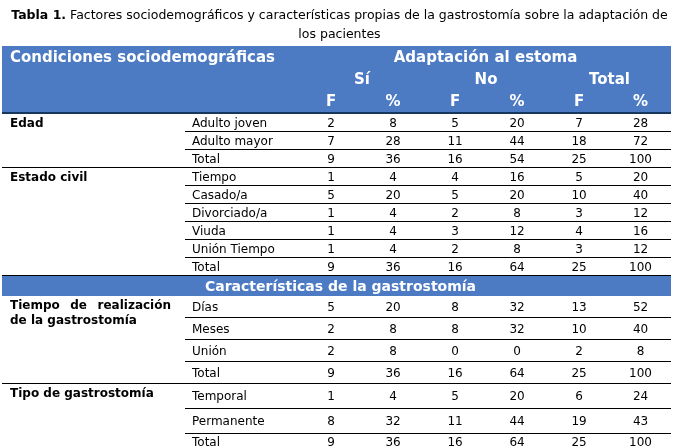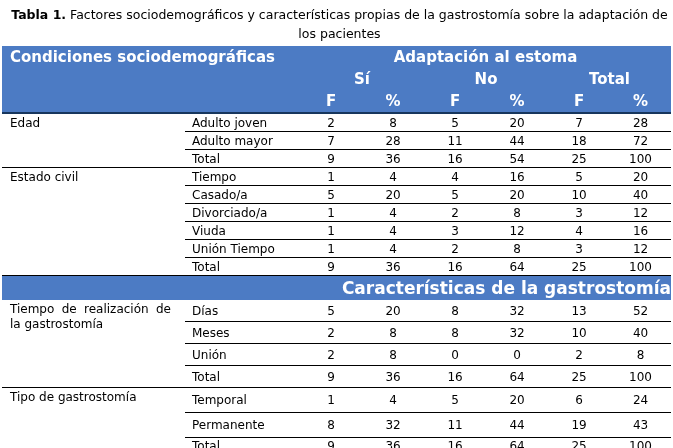--- a/index.html
+++ b/index.html
@@ -47,33 +47,34 @@
     border-bottom:1px solid var(--line);
     vertical-align:middle;
     padding:1px 0;
     overflow:hidden;
   }
   td.rowlabel{
     vertical-align:top;
     text-align:justify;
     padding:2px 14px 2px 8px;
     line-height:15px;
+    font-weight:bold;
   }
   td.sub{text-align:left;padding-left:7px;margin-left:48px;}
   td.val{text-align:center;}
   tr.g0 td,tr.g1 td{height:15px;}
   tr.g2 td{height:19px;}
   tr.g3 td{height:22px;}
   tbody tr:last-child td{border-bottom:none;height:13px;}
   tr.section-bar td{
     background:var(--accent);
     color:#fff;
     font-weight:bold;
-    font-size:17px;
-    text-align:right;
+    font-size:14px;
+    text-align:center;
     padding:2px 0 2px 8px;
     height:14px;
     border-bottom:none;
   }
 </style>
 </head>
 <body>
 
 <div class="title">
   <span class="title-label">Tabla 1.</span><span>Factores sociodemográficos y características propias de la gastrostomía sobre la adaptación de los pacientes</span>

